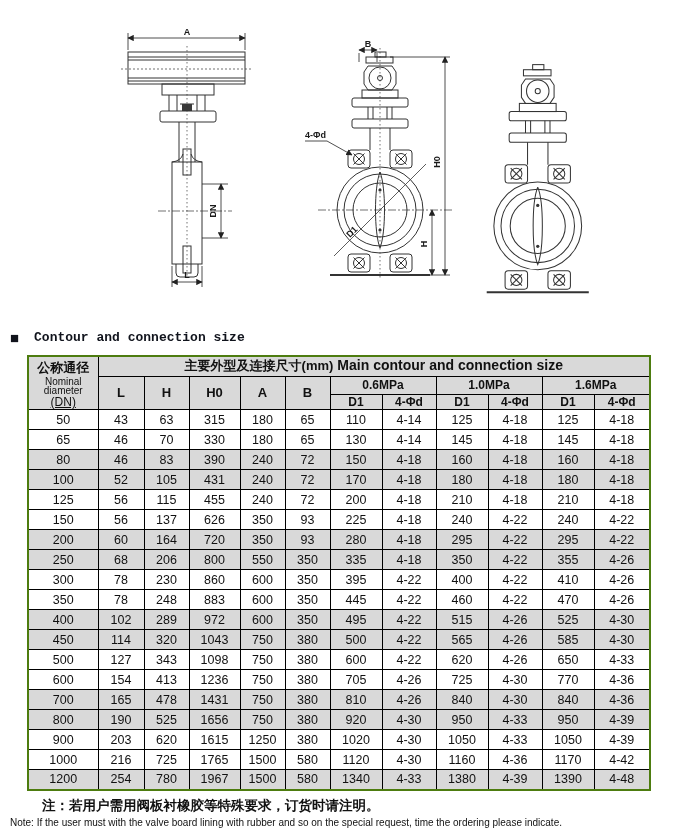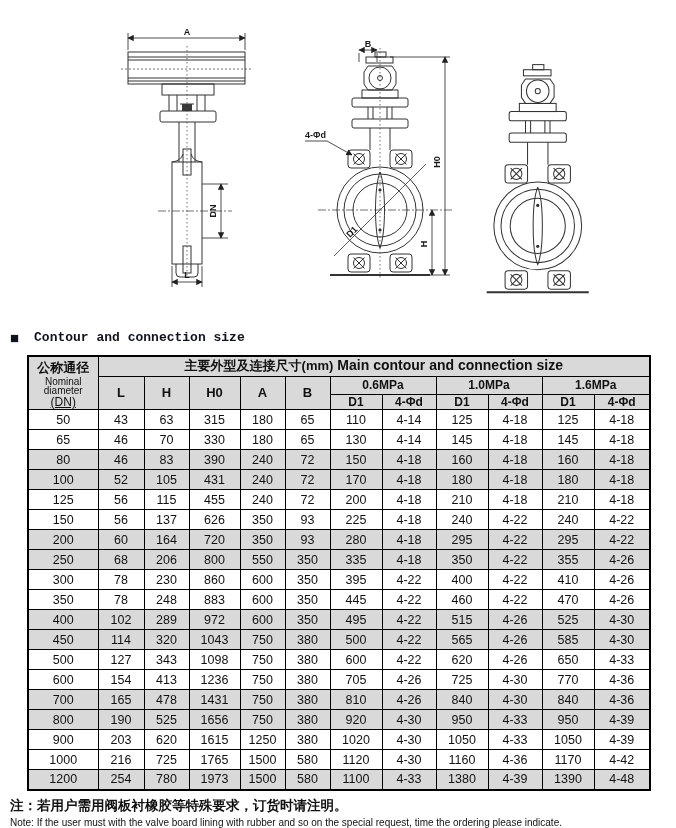--- a/index.html
+++ b/index.html
@@ -14,36 +14,36 @@
   svg text { font-family:"Liberation Sans","DejaVu Sans",sans-serif; font-size:9px; fill:#1a1a1a; font-weight:bold; }
   
   .title-row { display:flex; align-items:baseline; margin:8px 0 8px 10px; color:#10131c; }
   .bullet { font-size:15px; line-height:15px; align-self:center; margin-right:7px; }
   .t-cn { font-size:17px; font-weight:bold; letter-spacing:0.5px; }
   .stack { display:inline-flex; flex-direction:column; font-size:9px; line-height:8px;
            font-weight:bold; vertical-align:2px; transform:translateY(-3px); }
   .t-en { font-size:13px; font-weight:bold; margin-left:8px;font-family:Liberation Mono, monospace; }
   
   table { border-collapse:collapse; table-layout:fixed; width:622px; margin:10px 0 0 27px;
-          border:2px solid #000000; }
+          border:2px solid #4d7c0f; }
   th,td { border:1px solid #000; text-align:center; vertical-align:middle; padding:0; }
   thead th { background:var(--shade,#d9d9d9); font-weight:bold; }
   .h-nom-cn { font-size:13px; font-weight:bold; padding-top:2px; }
   .h-nom-en { font-size:10px;  font-weight:normal; line-height:9px; }
   .h-nom-dn { font-size:12px; font-weight:normal; line-height:14px;text-decoration:underline; }
   .h-main   { height:20px; font-size:13px; }
   .h-main .en { font-size:14px; font-weight:bold; margin-left:4px; }
   .h-dim    { height:16px; font-size:13px; }
   .h-mpa    { height:16px; font-size:12px; }
   .h-sub    { height:15px; font-size:12px; }
   tbody td  { height:20px; font-size:12.5px; background:#fff; }
   tr.shaded td { background:var(--shade,#d9d9d9); }
   
   .note { margin:6px 0 0 10px; }
-  .note-cn { font-size:13.5px; font-weight:bold; }
+  .note-cn { font-size:13.5px; font-weight:bold;margin-left:32px; }
   .note-en { font-size:10px; margin-top:2px; }
 </style>
 </head>
 <body>
 
 <div class="drawings">
 
   <svg id="side-svg" viewBox="0 0 170 272">
     <defs>
       <marker id="arrS" viewBox="0 0 10 10" refX="9" refY="5" markerWidth="8" markerHeight="8" orient="auto-start-reverse">
@@ -481,24 +481,24 @@
         <td>4-30</td>
         <td>1160</td>
         <td>4-36</td>
         <td>1170</td>
         <td>4-42</td>
       </tr>
       <tr class="shaded">
         <td>1200</td>
         <td>254</td>
         <td>780</td>
-        <td>1973</td>
+        <td>1967</td>
         <td>1500</td>
         <td>580</td>
-        <td>1100</td>
+        <td>1340</td>
         <td>4-33</td>
         <td>1380</td>
         <td>4-39</td>
         <td>1390</td>
         <td>4-48</td>
       </tr>
     </tbody>
 </table>
 
 <div class="note">

